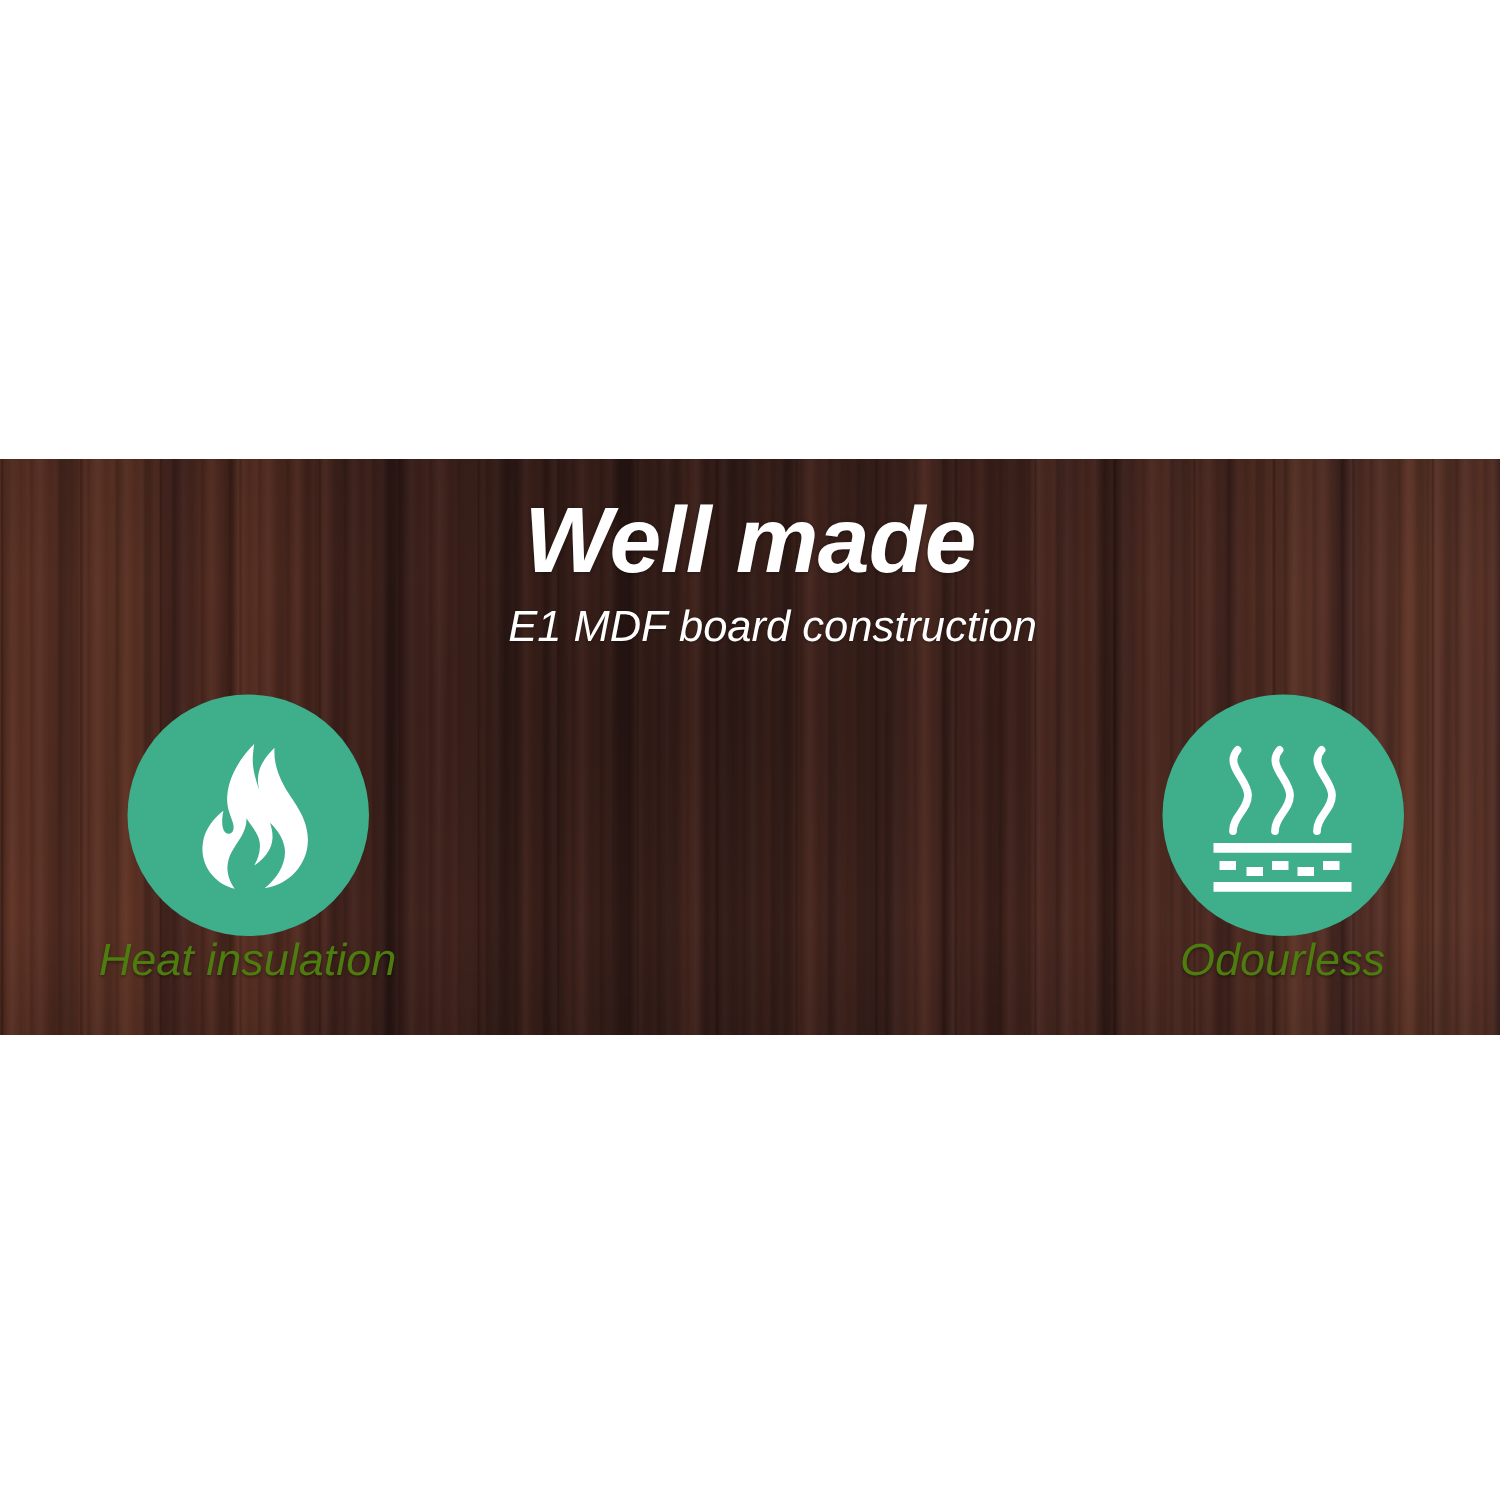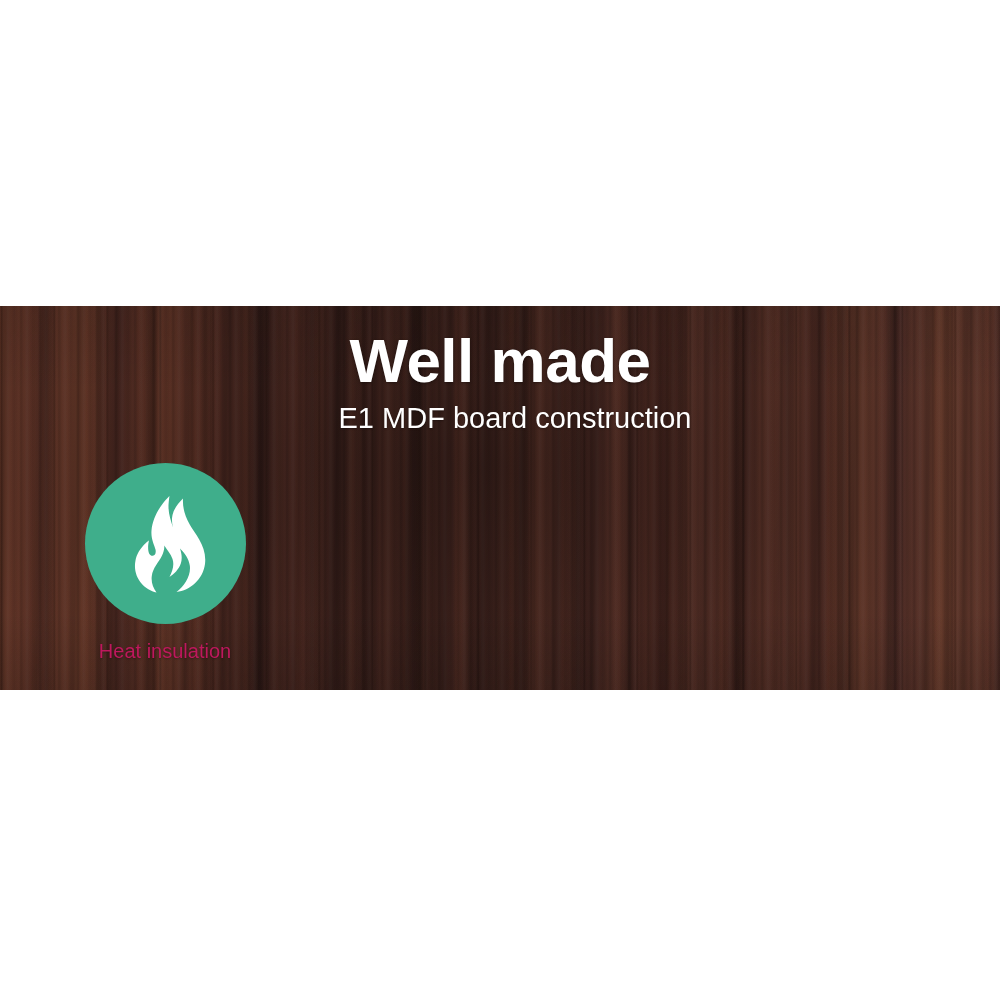--- a/index.html
+++ b/index.html
@@ -106,20 +106,21 @@
     inset: 0;
     background:
       radial-gradient(125% 160% at 48% 42%, rgba(0,0,0,0.30) 0%, rgba(0,0,0,0.10) 45%, rgba(0,0,0,0.00) 78%),
       linear-gradient(180deg, rgba(0,0,0,0.10) 0%, rgba(0,0,0,0.00) 22%, rgba(0,0,0,0.00) 80%, rgba(0,0,0,0.14) 100%);
   }
 
   
   .banner-inner {
     position: absolute;
     inset: 0;
+    font-style: italic;
   }
   .title {
     position: absolute;
     left: 0;
     top: 330px;
     width: 1000px;
     text-align: center;
     color: #ffffff;
     font-size: 62px;
     font-weight: bold;
@@ -160,23 +161,22 @@
     width: 161px;
     height: 161px;
     border-radius: 50%;
     display: flex;
     align-items: center;
     justify-content: center;
     box-sizing: border-box;
   }
   .badge svg { display: block; }
   .feature-label {
-    margin-top: 16px;
-    color: #be185d;
-    font-size: 20px;
+    color: #4d7c0f;
+    font-size: 30px;
     line-height: 1.1;
     white-space: nowrap;
     text-shadow: 0 1px 2px rgba(0,0,0,0.30);
   }
 </style>
 </head>
 <body>
 
 <div id="page">
 
@@ -223,18 +223,41 @@
                 C56 9.5 52 14.5 50.5 21
                 C49.5 25.5 50 29.5 51 33.5
                 C49 27 46.5 20 46.5 13
                 C46.5 8.5 47.5 2 47.5 2 Z"></path>
             </svg>
           </span>
         </div>
         <div class="feature-label">Heat insulation</div>
       </div>
 
+      <div class="feature">
+        <div class="badge" style="background:#3FAE8B;">
+          <span>
+            <svg width="104" height="104" viewBox="0 0 104 104" aria-hidden="true">
+              <g fill="none" stroke="#ffffff" stroke-width="5.2" stroke-linecap="round">
+                <path d="M22 8 C13 18 29 28 29 38 C29 48 19 52 19 62"></path>
+                <path d="M50 8 C41 18 57 28 57 38 C57 48 47 52 47 62"></path>
+                <path d="M78 8 C69 18 85 28 85 38 C85 48 75 52 75 62"></path>
+              </g>
+              <rect x="6" y="70" width="92" height="6.5" fill="#ffffff"></rect>
+              <g fill="#ffffff">
+                <rect x="10" y="82" width="11" height="6"></rect>
+                <rect x="28" y="86" width="11" height="6"></rect>
+                <rect x="45" y="82" width="11" height="6"></rect>
+                <rect x="62" y="86" width="11" height="6"></rect>
+                <rect x="79" y="82" width="11" height="6"></rect>
+              </g>
+              <rect x="6" y="96" width="92" height="6.5" fill="#ffffff"></rect>
+            </svg>
+          </span>
+        </div>
+        <div class="feature-label">Odourless</div>
+      </div>
 
 
 
     </div>
   </div>
 </div>
 
 </body></html>

